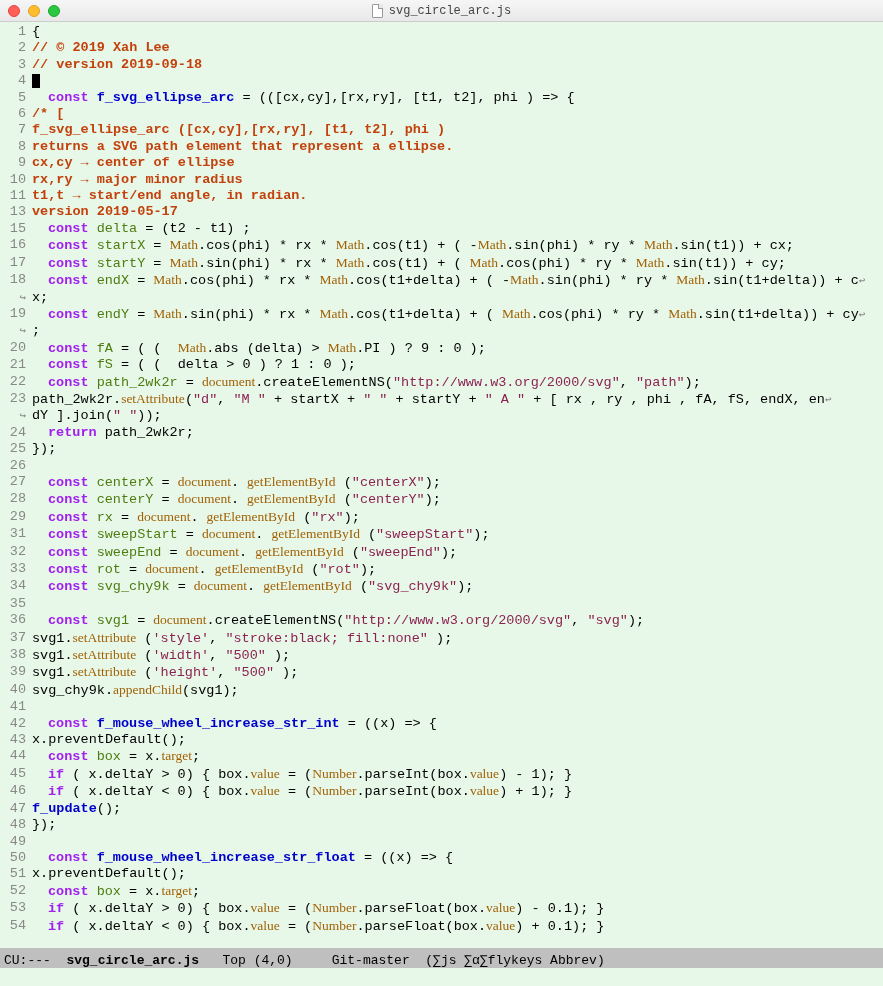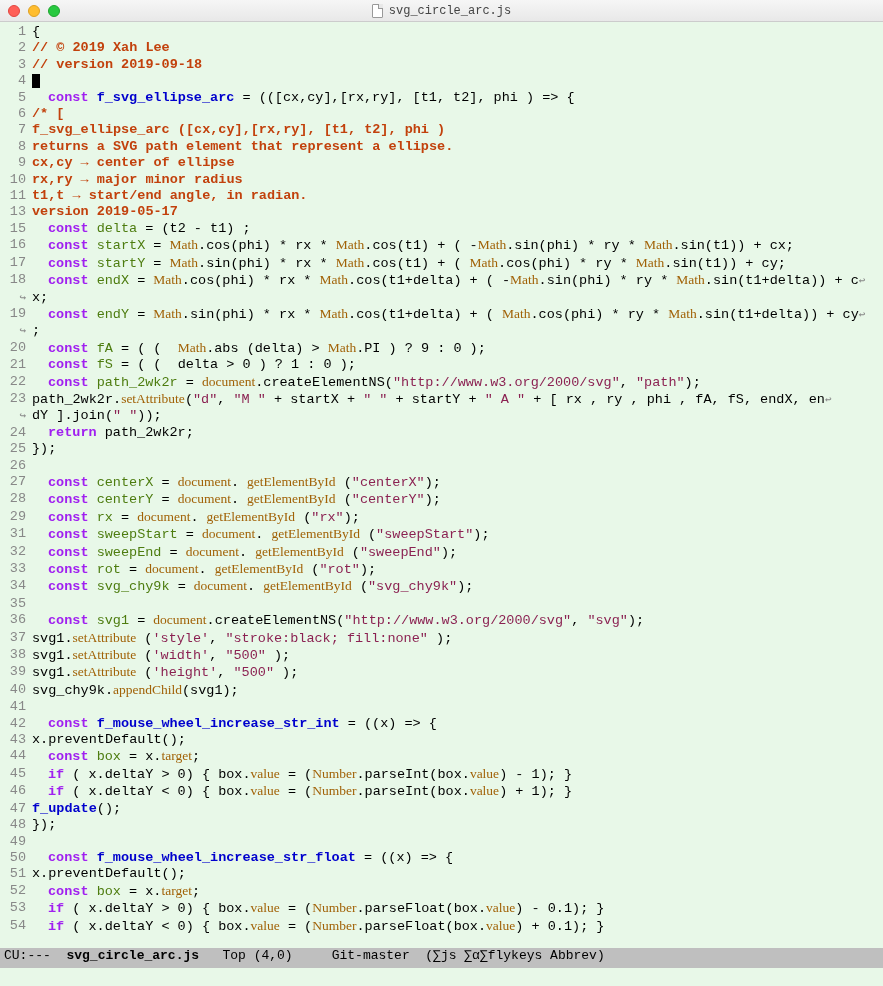--- a/index.html
+++ b/index.html
@@ -104,21 +104,21 @@
   .cm   { color: #c2410c; font-weight: bold; }      
   .str  { color: #8b2252; }                         
   .bi   { color: #a16207; font-family: Liberation Serif, serif; }
   .p    { color: #000; }
 
   .modeline {
     height: 20px;
     background: #bfbfbf;
     color: #000;
     display: flex;
-    align-items: flex-start;
+    align-items: flex-end;
     font-size: 13px;
     padding: 0 4px;
     white-space: pre;
   }
   .modeline .buf { font-weight: bold; }
   .minibuf {
     height: 18px;
     background: #e8f8e8;
   }
 </style>

